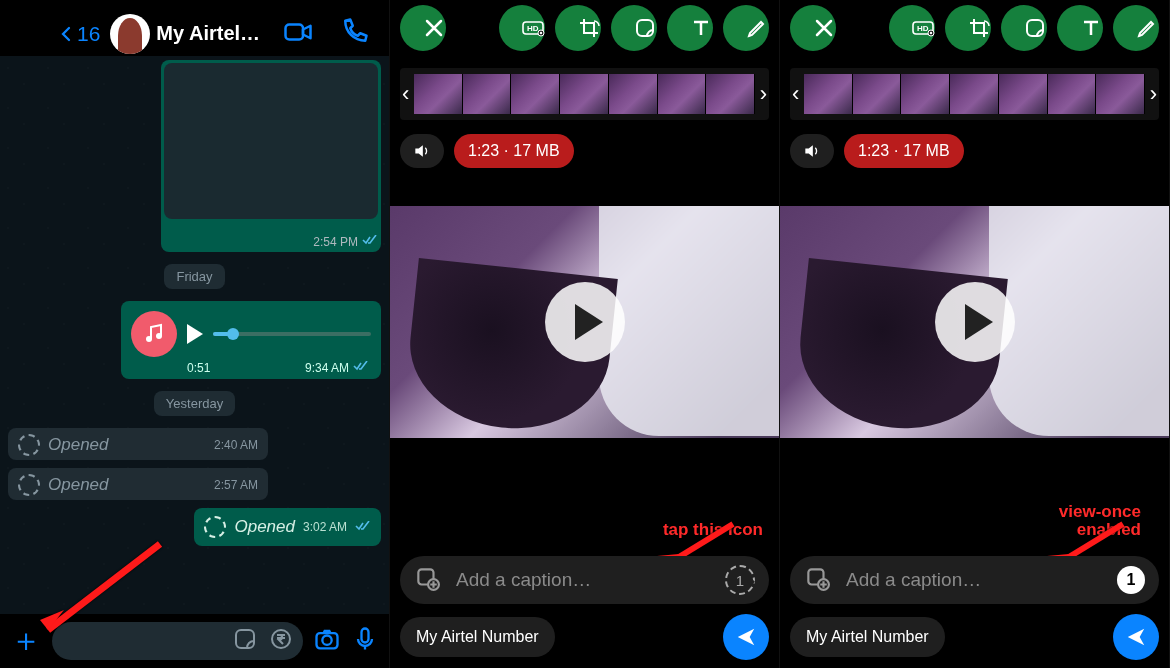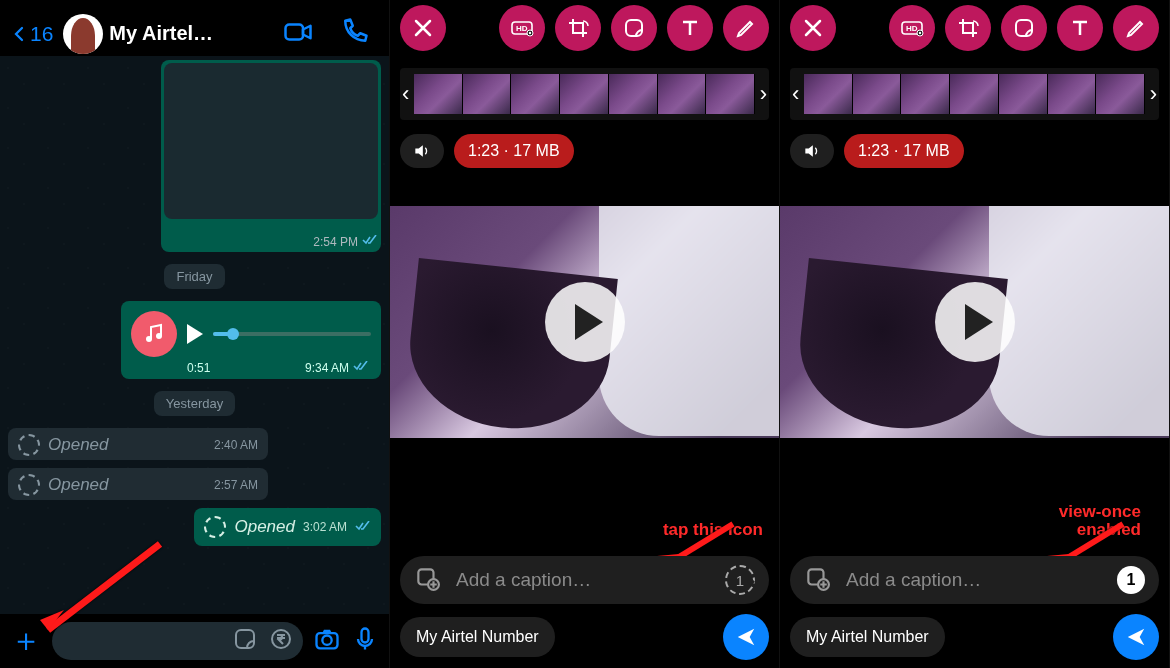--- a/index.html
+++ b/index.html
@@ -21,20 +21,21 @@
   }
 
   
   .chat-header {
     height: 67px;
     display: flex;
     align-items: center;
     padding: 0 10px;
     gap: 6px;
     background: #000;
+    margin-left: 47px;
   }
   .back-wrap { display:flex; align-items:center; color:#0a84ff; font-size:22px; gap:2px; }
   .back-count { font-size:21px; color:#0a84ff; }
   .avatar {
     width:40px; height:40px; border-radius:50%;
     background:#fff; overflow:hidden; margin-left:4px;
     position:relative;
   }
   .avatar::after{
     content:""; position:absolute; inset:4px 8px 0 8px;
@@ -126,22 +127,22 @@
     position:absolute;
     pointer-events:none;
   }
   .red-arrow svg{ filter:drop-shadow(0 0 1px #000);}
 
   
   .editor-toolbar {
     height:56px; display:flex; align-items:center; gap:10px; padding:0 10px;
   }
   .tool-btn {
-    width:46px; height:46px; border-radius:50%; background:#be185d;
-    display:flex; align-items:center; justify-content:center; color:#fff;
+    width:46px; height:46px; border-radius:50%; background:#15803d;
+    display:flex; align-items:center; justify-content:flex-end; color:#fff;
   }
   .tool-btn svg { width:24px; height:24px; }
 
   .film-strip {
     height:52px; margin:12px 10px 0; background:#111; border-radius:4px;
     display:flex; align-items:center; position:relative; padding:0 14px;
   }
   .film-chevron { color:#fff; font-size:22px; position:absolute; top:50%; transform:translateY(-50%);}
   .film-chevron.left{left:2px;} .film-chevron.right{right:2px;}
   .film-frames { flex:1; display:flex; }

